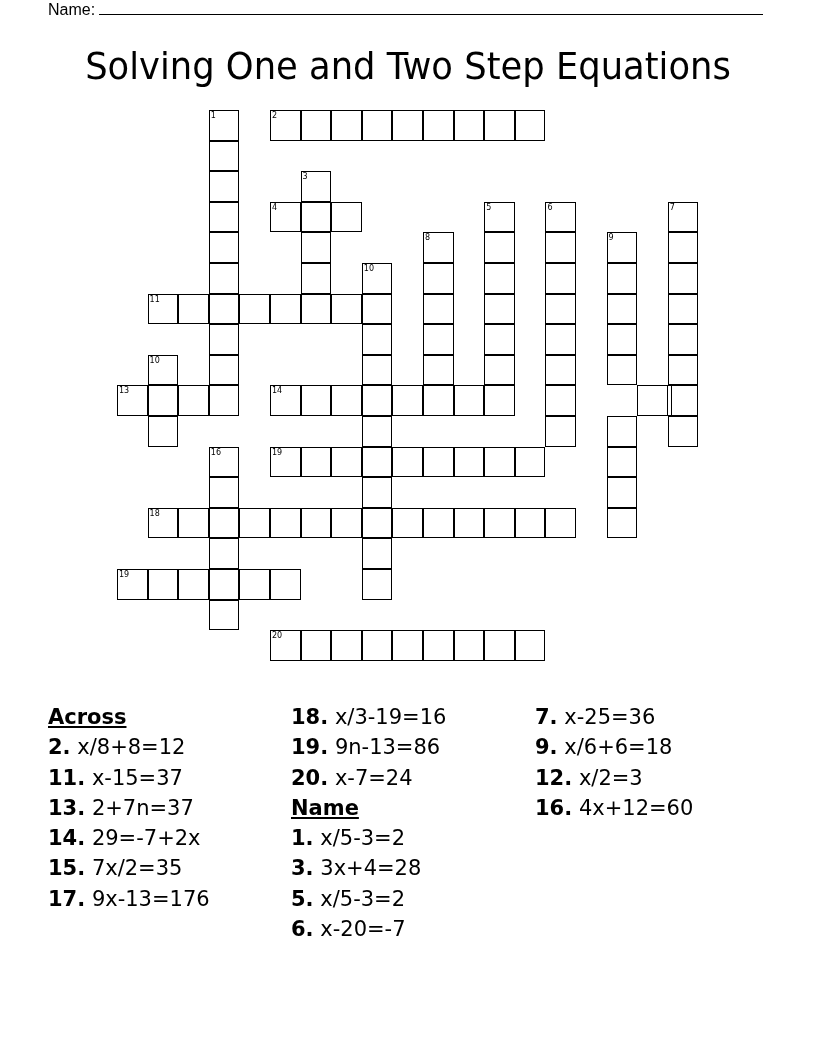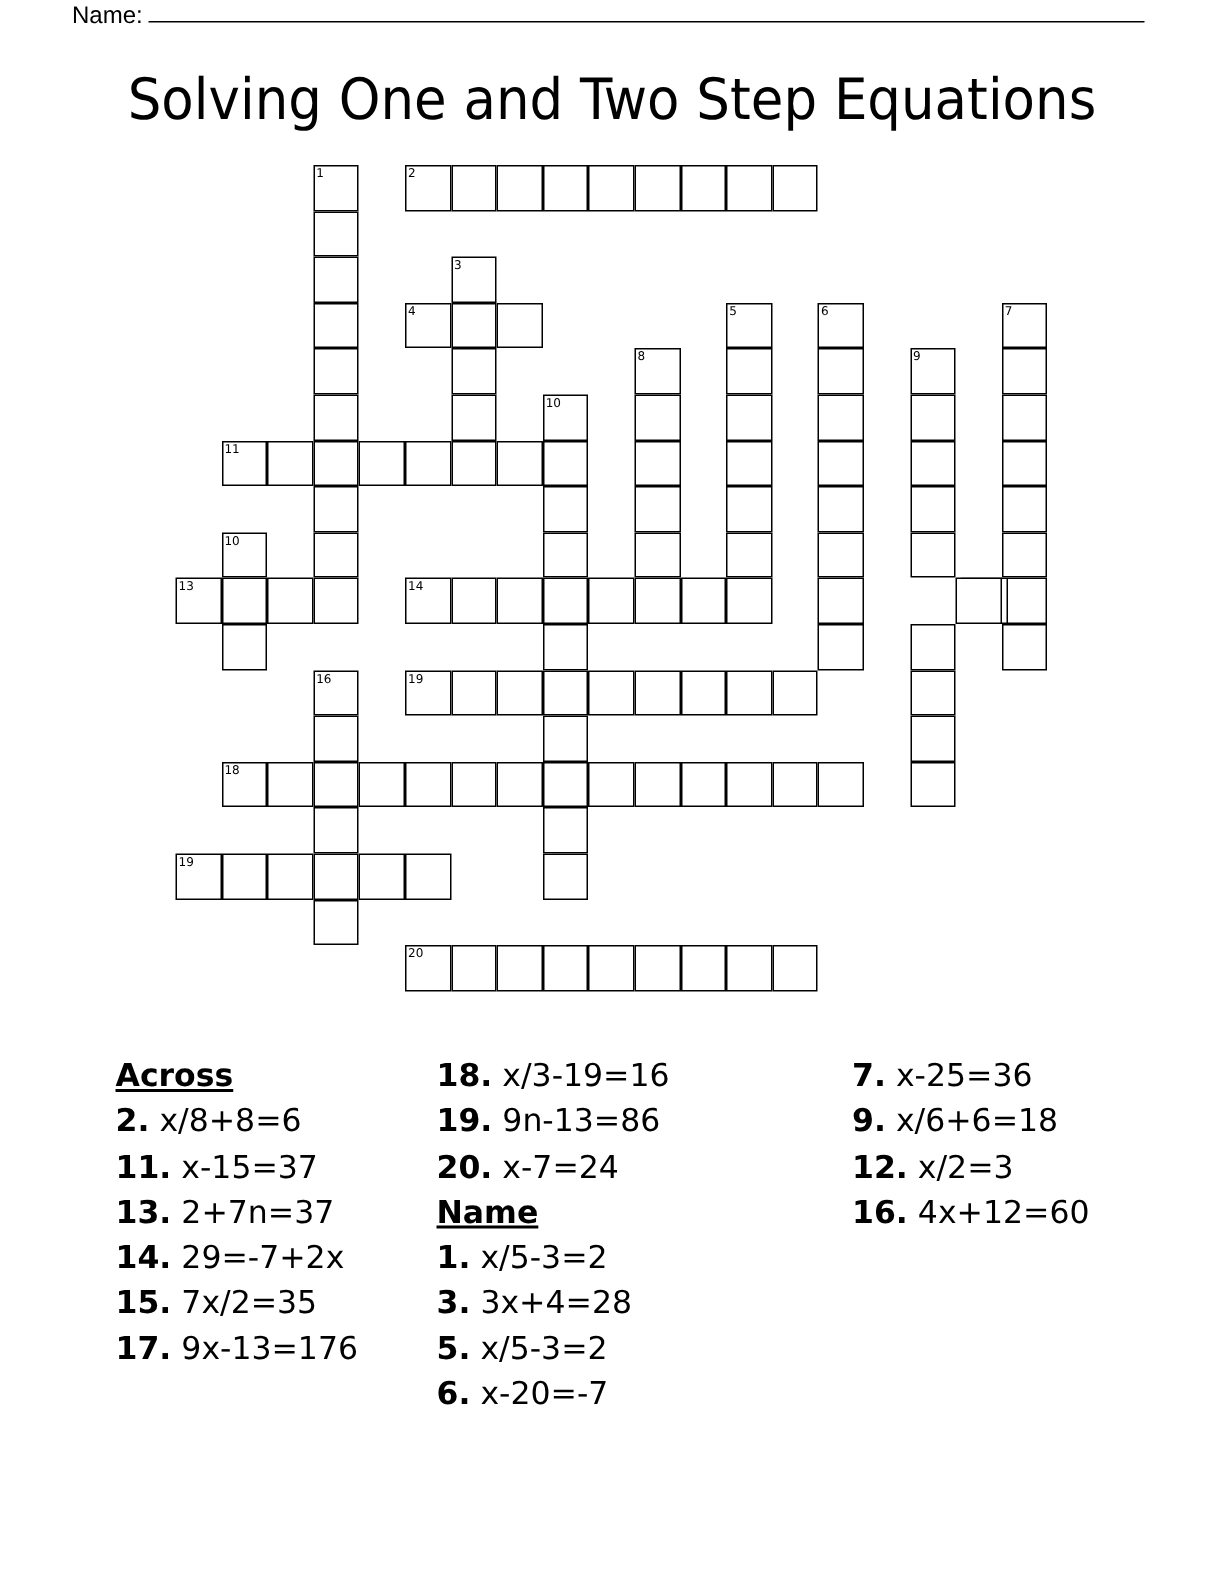--- a/index.html
+++ b/index.html
@@ -25,23 +25,23 @@
   .cell .num {
     position: absolute; left: 1px; top: 0px;
     font-family: "DejaVu Sans", sans-serif; font-size: 8px; line-height: 9px;
   }
   .clues {
     position: absolute; top: 702px;
     font-family: "DejaVu Sans", sans-serif; font-size: 21px; line-height: 30.3px;
   }
   .clues .hdr { font-weight: bold; text-decoration: underline; }
   .clues .n { font-weight: bold; }
-  .col1 { left: 48px; margin-left: 29px; }
+  .col1 { left: 48px; }
   .col2 { left: 291px; }
-  .col3 { left: 535px; margin-left: 33px; }
+  .col3 { left: 535px; }
 </style>
 </head>
 <body>
 
 <div class="name-line">
   <span>Name:</span><span class="blank"></span>
 </div>
 
 <div class="title">Solving One and Two Step Equations</div>
 
@@ -215,21 +215,21 @@
     <div class="cell" style="left: 361.8px; top: 630.2px;"></div>
     <div class="cell" style="left: 392.4px; top: 630.2px;"></div>
     <div class="cell" style="left: 423px; top: 630.2px;"></div>
     <div class="cell" style="left: 453.6px; top: 630.2px;"></div>
     <div class="cell" style="left: 484.2px; top: 630.2px;"></div>
     <div class="cell" style="left: 514.8px; top: 630.2px;"></div>
   </div>
 
 <div class="clues col1">
   <div class="hdr">Across</div>
-  <div><span class="n">2.</span> <span>x/8+8=6</span></div>
+  <div><span class="n">2.</span> <span>x/8+8=12</span></div>
   <div><span class="n">11.</span> <span>x-15=37</span></div>
   <div><span class="n">13.</span> <span>2+7n=37</span></div>
   <div><span class="n">14.</span> <span>29=-7+2x</span></div>
   <div><span class="n">15.</span> <span>7x/2=35</span></div>
   <div><span class="n">17.</span> <span>9x-13=176</span></div>
 </div>
 
 <div class="clues col2">
   <div><span class="n">18.</span> <span>x/3-19=16</span></div>
   <div><span class="n">19.</span> <span>9n-13=86</span></div>

